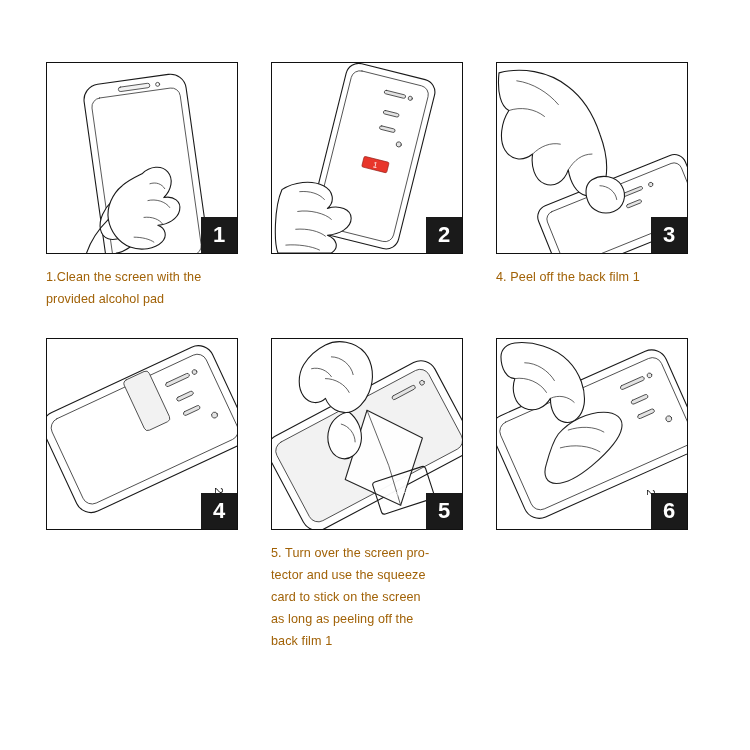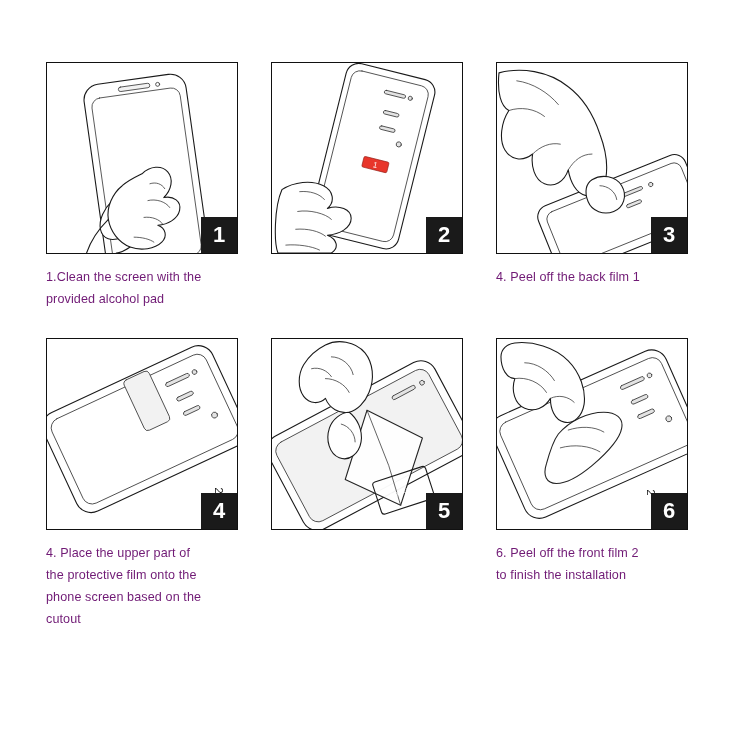--- a/index.html
+++ b/index.html
@@ -57,21 +57,21 @@
     display: flex;
     align-items: center;
     justify-content: center;
     font-family: "Liberation Sans", sans-serif;
     line-height: 1;
   }
   .caption {
     margin-top: 12px;
     font-size: 12.6px;
     line-height: 1.75;
-    color: #701a75;
+    color: #a16207;
     white-space: pre-line;
     letter-spacing: 0.1px;
   }
   .row-2 {
     margin-top: 28px;
   }
   
   .ln {
     fill: none;
     stroke: #1a1a1a;
@@ -218,24 +218,20 @@
             <circle cx="182" cy="58" r="2.4" class="ln-thin fill-gray"></circle>
             <circle cx="182" cy="106" r="3" class="ln-thin fill-gray"></circle>
 
             <rect x="112" y="36" width="28" height="56" rx="4" ry="4" class="ln-thin fill-light"></rect>
           </g>
 
           <text x="170" y="150" class="tiny-num" transform="rotate(90 170 150)">2</text>
         </svg>
         <div class="step-badge">4</div>
       </div>
-      <div class="caption">4. Place the upper part of
-the protective film onto the
-phone screen based on the
-cutout</div>
     </div>
 
     <div class="cell">
       <div class="panel">
         <svg viewBox="0 0 192 192" xmlns="http://www.w3.org/2000/svg" aria-hidden="true">
 
           <g transform="rotate(-28 96 110)">
             <rect x="4" y="56" width="190" height="106" rx="16" ry="16" class="ln fill-white"></rect>
             <rect x="12" y="64" width="174" height="90" rx="10" ry="10" class="ln-thin fill-light"></rect>
             <rect x="142" y="76" width="26" height="4" rx="2" ry="2" class="ln-thin fill-gray"></rect>
@@ -252,20 +248,25 @@
 
           <path class="ln fill-white" d="M54 6 C66 0, 84 2, 94 14 C102 24, 104 40, 98 54 C94 64, 86 72, 78 74 C68 76, 58 70, 54 60 C48 66, 38 66, 32 58 C26 50, 26 36, 32 26 C38 16, 46 10, 54 6 Z"></path>
           <path class="ln-thin" d="M60 18 C70 18, 80 26, 82 36"></path>
           <path class="ln-thin" d="M54 40 C64 40, 74 46, 78 54"></path>
           <path class="ln-thin" d="M40 30 C48 28, 56 32, 60 38"></path>
           <path class="ln fill-white" d="M78 74 C86 80, 92 92, 90 104 C88 116, 78 124, 68 120 C58 116, 54 102, 58 90 C61 81, 70 74, 78 74 Z"></path>
           <path class="ln-thin" d="M70 86 C78 88, 84 96, 84 104"></path>
         </svg>
         <div class="step-badge">5</div>
       </div>
+      <div class="caption">5. Turn over the screen pro-
+tector and use the squeeze
+card to stick on the screen
+as long as peeling off the
+back film 1</div>
     </div>
 
     <div class="cell">
       <div class="panel">
         <svg viewBox="0 0 192 192" xmlns="http://www.w3.org/2000/svg" aria-hidden="true">
 
           <g transform="rotate(-24 104 116)">
             <rect x="12" y="40" width="192" height="112" rx="16" ry="16" class="ln fill-white"></rect>
             <rect x="20" y="48" width="178" height="96" rx="10" ry="10" class="ln-thin fill-white"></rect>
             <rect x="150" y="62" width="26" height="4" rx="2" ry="2" class="ln-thin fill-gray"></rect>
@@ -281,18 +282,16 @@
 
           <path class="ln fill-white" d="M18 4 C36 2, 58 8, 72 22 C84 34, 90 52, 88 66 C86 78, 78 86, 68 84 C58 82, 54 70, 54 60 C48 70, 38 74, 28 70 C18 66, 14 52, 18 40 C10 40, 4 30, 4 18 C4 10, 10 5, 18 4 Z"></path>
           <path class="ln-thin" d="M28 24 C40 24, 52 32, 58 42"></path>
           <path class="ln-thin" d="M18 40 C30 38, 44 44, 50 54"></path>
           <path class="ln-thin" d="M54 60 C62 56, 72 58, 78 64"></path>
 
           <text x="152" y="152" class="tiny-num" transform="rotate(90 152 152)">2</text>
         </svg>
         <div class="step-badge">6</div>
       </div>
-      <div class="caption">6. Peel off the front film 2
-to finish the installation</div>
     </div>
 
   </div>
 </div>
 
 </body></html>

